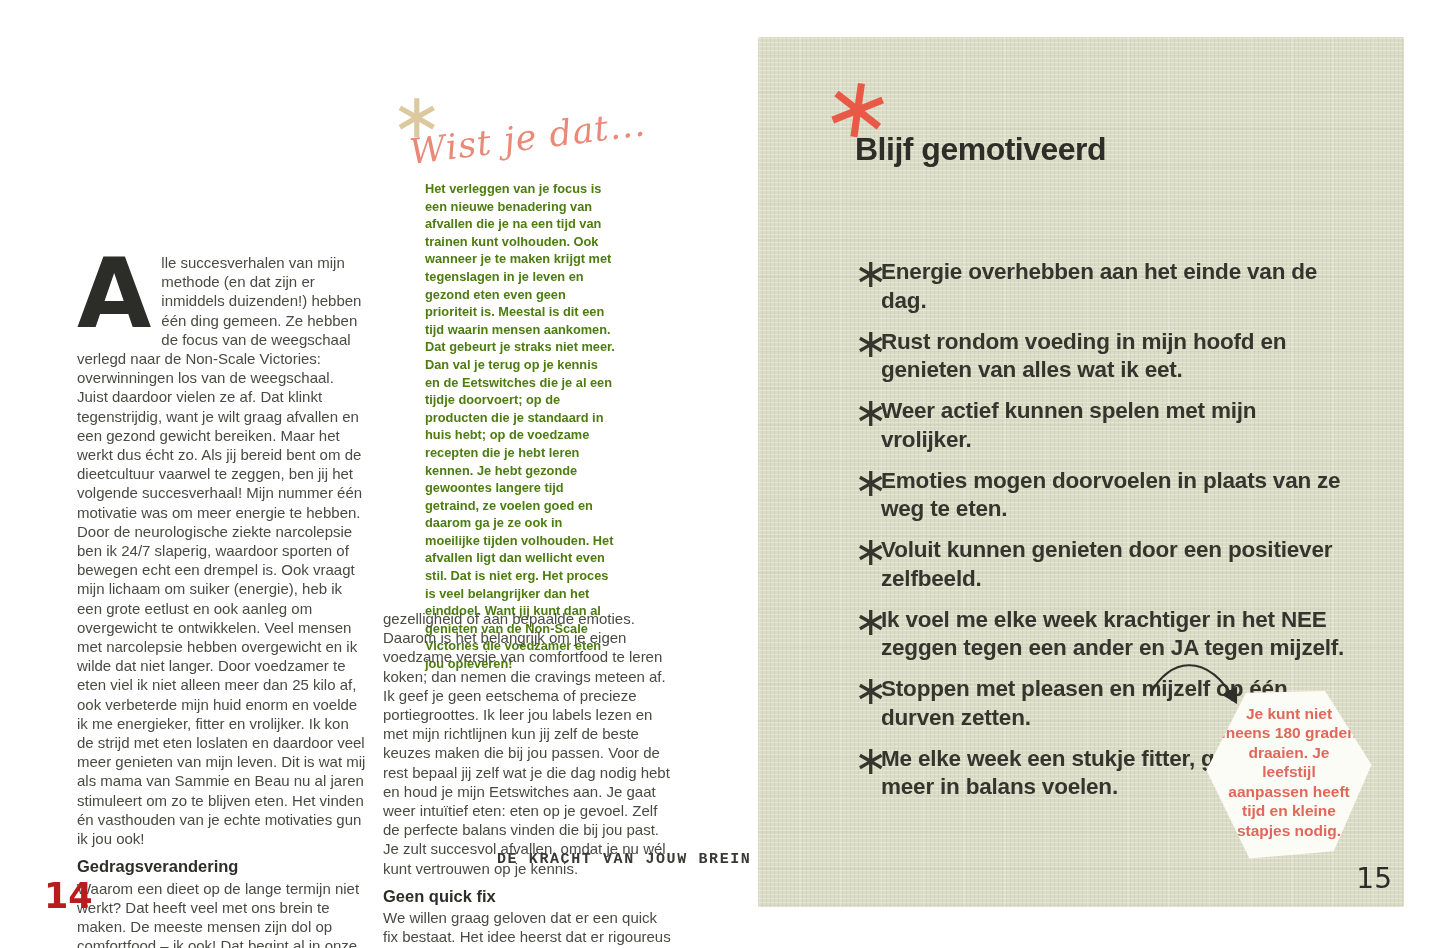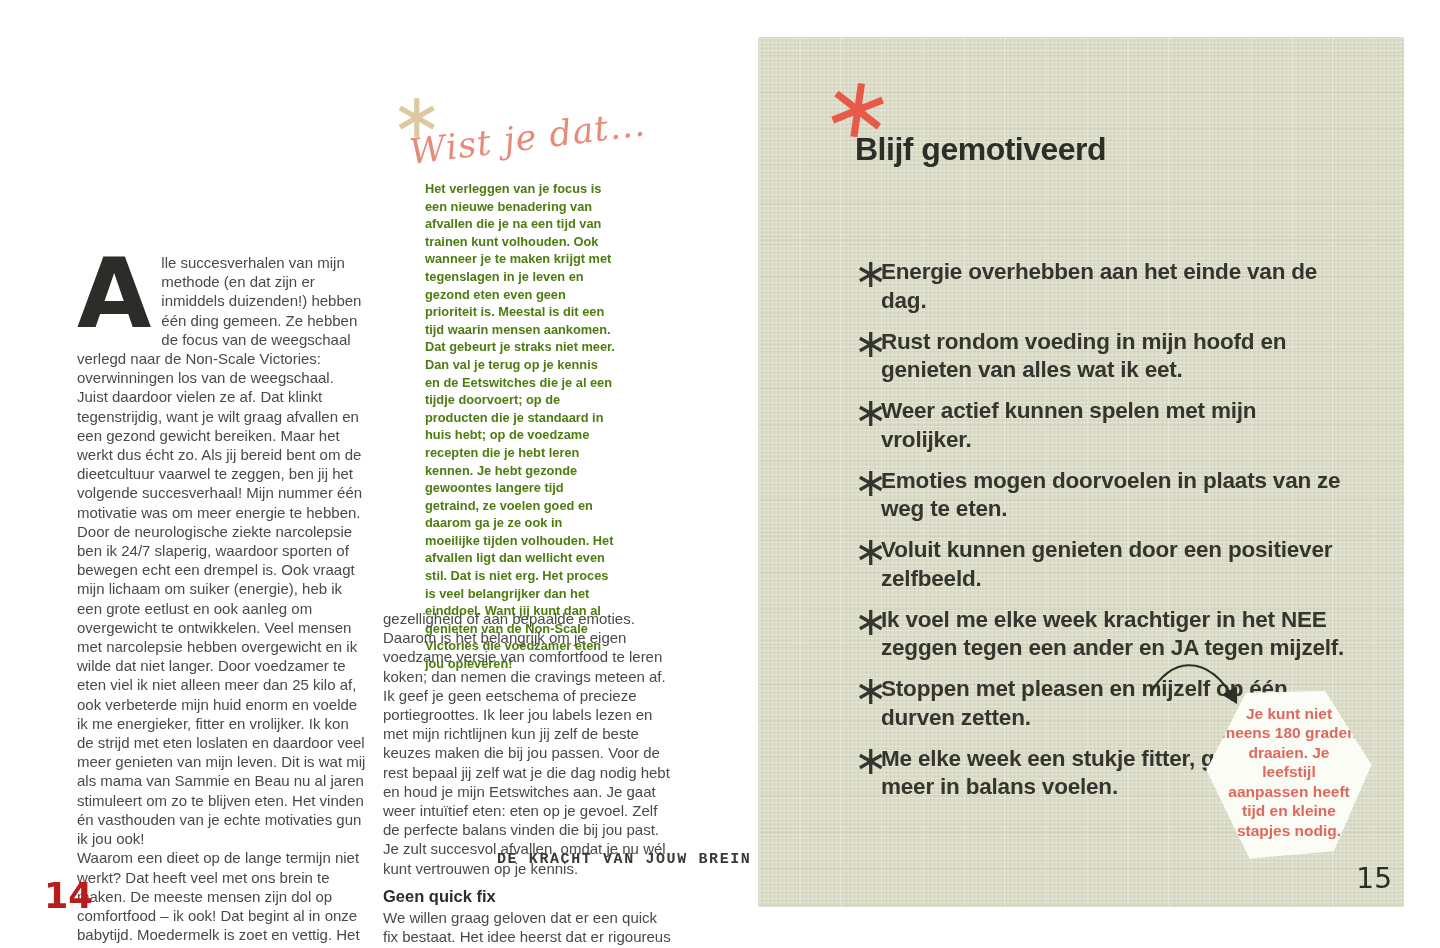--- a/index.html
+++ b/index.html
@@ -69,20 +69,21 @@
   .arrow-svg { position:absolute; inset:0; width:1440px; height:948px; pointer-events:none; }
 </style>
 </head>
 <body>
 
 <div class="spread">
 
   <section>
     <div class="col col1">
       <p class="body-text"><span class="dropcap">A</span><span>lle succesverhalen van mijn methode (en dat zijn er inmiddels duizenden!) hebben één ding gemeen. Ze hebben de focus van de weegschaal verlegd naar de Non-Scale Victories: overwinningen los van de weegschaal. Juist daardoor vielen ze af. Dat klinkt tegenstrijdig, want je wilt graag afvallen en een gezond gewicht bereiken. Maar het werkt dus écht zo. Als jij bereid bent om de dieetcultuur vaarwel te zeggen, ben jij het volgende succesverhaal! Mijn nummer één motivatie was om meer energie te hebben. Door de neurologische ziekte narcolepsie ben ik 24/7 slaperig, waardoor sporten of bewegen echt een drempel is. Ook vraagt mijn lichaam om suiker (energie), heb ik een grote eetlust en ook aanleg om overgewicht te ontwikkelen. Veel mensen met narcolepsie hebben overgewicht en ik wilde dat niet langer. Door voedzamer te eten viel ik niet alleen meer dan 25 kilo af, ook verbeterde mijn huid enorm en voelde ik me energieker, fitter en vrolijker. Ik kon de strijd met eten loslaten en daardoor veel meer genieten van mijn leven. Dit is wat mij als mama van Sammie en Beau nu al jaren stimuleert om zo te blijven eten. Het vinden én vasthouden van je echte motivaties gun ik jou ook!</span></p>
+      <h3 class="subhead">Gedragsverandering</h3>
       <p class="body-text">Waarom een dieet op de lange termijn niet werkt? Dat heeft veel met ons brein te maken. De meeste mensen zijn dol op comfortfood – ik ook! Dat begint al in onze babytijd. Moedermelk is zoet en vettig. Het kalmeerde ons als baby en gaf ons een veilig gevoel. Niet zo gek dus dat we daarvan houden. Ook is eten vaak gekoppeld aan een beloningssysteem, aan</p>
     </div>
 
     <div class="dyk">
       <span class="dyk-asterisk">∗</span>
       <div class="dyk-title">Wist je dat...</div>
       <p class="dyk-body">Het verleggen van je focus is een nieuwe benadering van afvallen die je na een tijd van trainen kunt volhouden. Ook wanneer je te maken krijgt met tegenslagen in je leven en gezond eten even geen prioriteit is. Meestal is dit een tijd waarin mensen aankomen. Dat gebeurt je straks niet meer. Dan val je terug op je kennis en de Eetswitches die je al een tijdje doorvoert; op de producten die je standaard in huis hebt; op de voedzame recepten die je hebt leren kennen. Je hebt gezonde gewoontes langere tijd getraind, ze voelen goed en daarom ga je ze ook in moeilijke tijden volhouden. Het afvallen ligt dan wellicht even stil. Dat is niet erg. Het proces is veel belangrijker dan het einddoel. Want jij kunt dan al genieten van de Non-Scale Victories die voedzamer eten jou opleveren!</p>
     </div>
 
     <div class="col col2">

